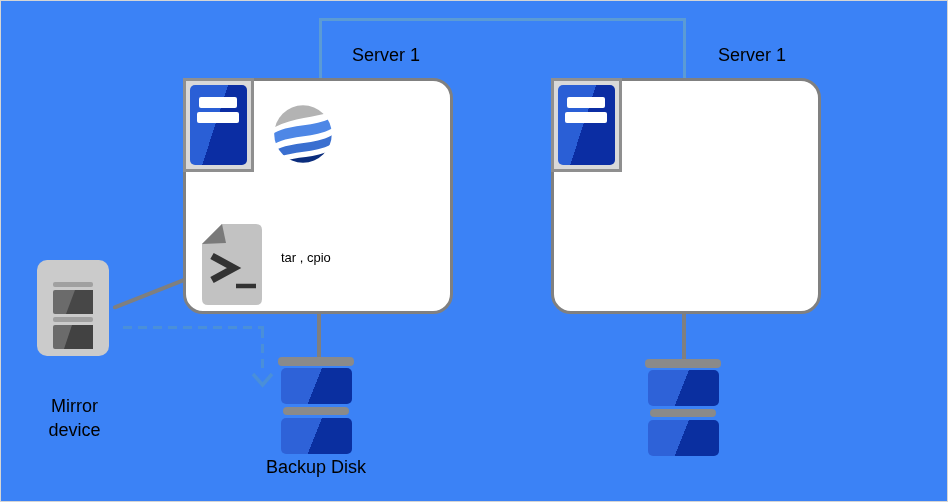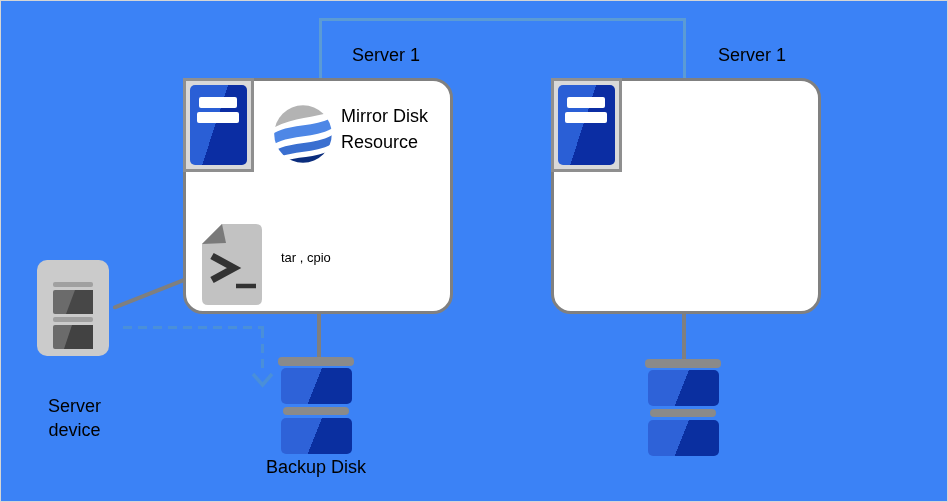--- a/index.html
+++ b/index.html
@@ -120,21 +120,20 @@
         </clipPath>
       </defs>
     <g clip-path="url(#circ)">
       <rect width="56" height="56" fill="#ffffff"></rect>
       <path d="M0,0 L56,0 L56,7 C38,14 20,12 0,23 Z" fill="#b3b3b3"></path>
       <path d="M0,28 C20,17 38,23 56,12 L56,22 C38,33 20,27 0,38 Z" fill="#4e87e6"></path>
       <path d="M0,44 C20,33 38,39 56,28 L56,36 C38,47 20,41 0,52 Z" fill="#3a6fd0"></path>
       <path d="M0,57 C20,46 38,52 56,41 L56,62 L0,62 Z" fill="#0b2d7d"></path>
     </g>
   </svg>
-  <div class="abs label mdr-label">Mirror Disk Resource</div>
 
   <svg class="abs script-icon" viewBox="0 0 64 85">
     <path d="M22,2 L56,2 Q62,2 62,8 L62,77 Q62,83 56,83 L8,83 Q2,83 2,77 L2,22 Z" fill="#c2c2c2"></path>
     <path d="M22,2 L26,21 L2,22 Z" fill="#7a7a7a"></path>
     <polyline points="12,34 34,46 12,58" fill="none" stroke="#333333" stroke-width="7"></polyline>
     <line x1="36" y1="64" x2="56" y2="64" stroke="#333333" stroke-width="4.5"></line>
   </svg>
   <div class="abs label tar-label">tar , cpio</div>
 
   <div class="abs stem stem-1"></div>
@@ -156,21 +155,21 @@
 
   <svg class="abs backup-icon" viewBox="0 0 74 98">
     <rect x="1" y="1" width="72" height="96" rx="10" fill="#cbcbcb"></rect>
     <rect x="17" y="23" width="40" height="5" rx="2" fill="#a0a0a0"></rect>
     <rect x="17" y="31" width="40" height="24" rx="2" fill="#6b6b6b"></rect>
     <path d="M39,31 L57,31 L57,55 L30,55 Z" fill="#474747"></path>
     <rect x="17" y="58" width="40" height="5" rx="2" fill="#a0a0a0"></rect>
     <rect x="17" y="66" width="40" height="24" rx="2" fill="#6b6b6b"></rect>
     <path d="M36,66 L57,66 L57,90 L28,90 Z" fill="#424242"></path>
   </svg>
-  <div class="abs label backup-label">Server device</div>
+  <div class="abs label backup-label">Mirror device</div>
 
   <div class="abs dash-h"></div>
   <div class="abs dash-v"></div>
   <svg class="abs chevron" viewBox="0 0 23 16">
     <polyline points="2,2 11.5,13 21,2" fill="none" stroke="#4a8fd9" stroke-width="3.5"></polyline>
   </svg>
 
 </div>
 
 </body></html>

